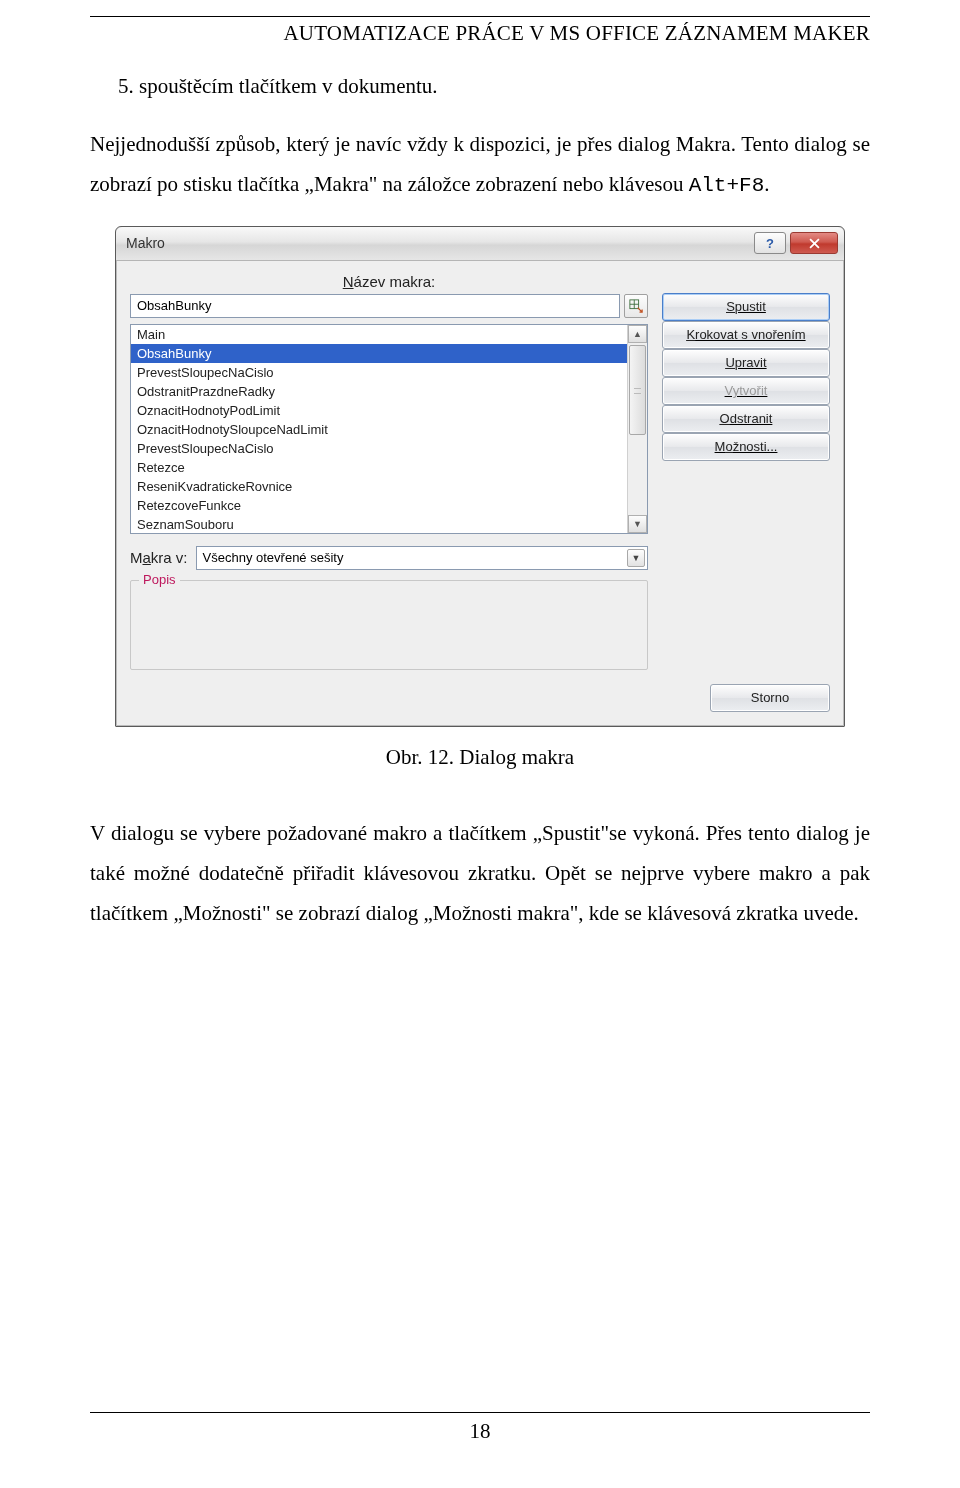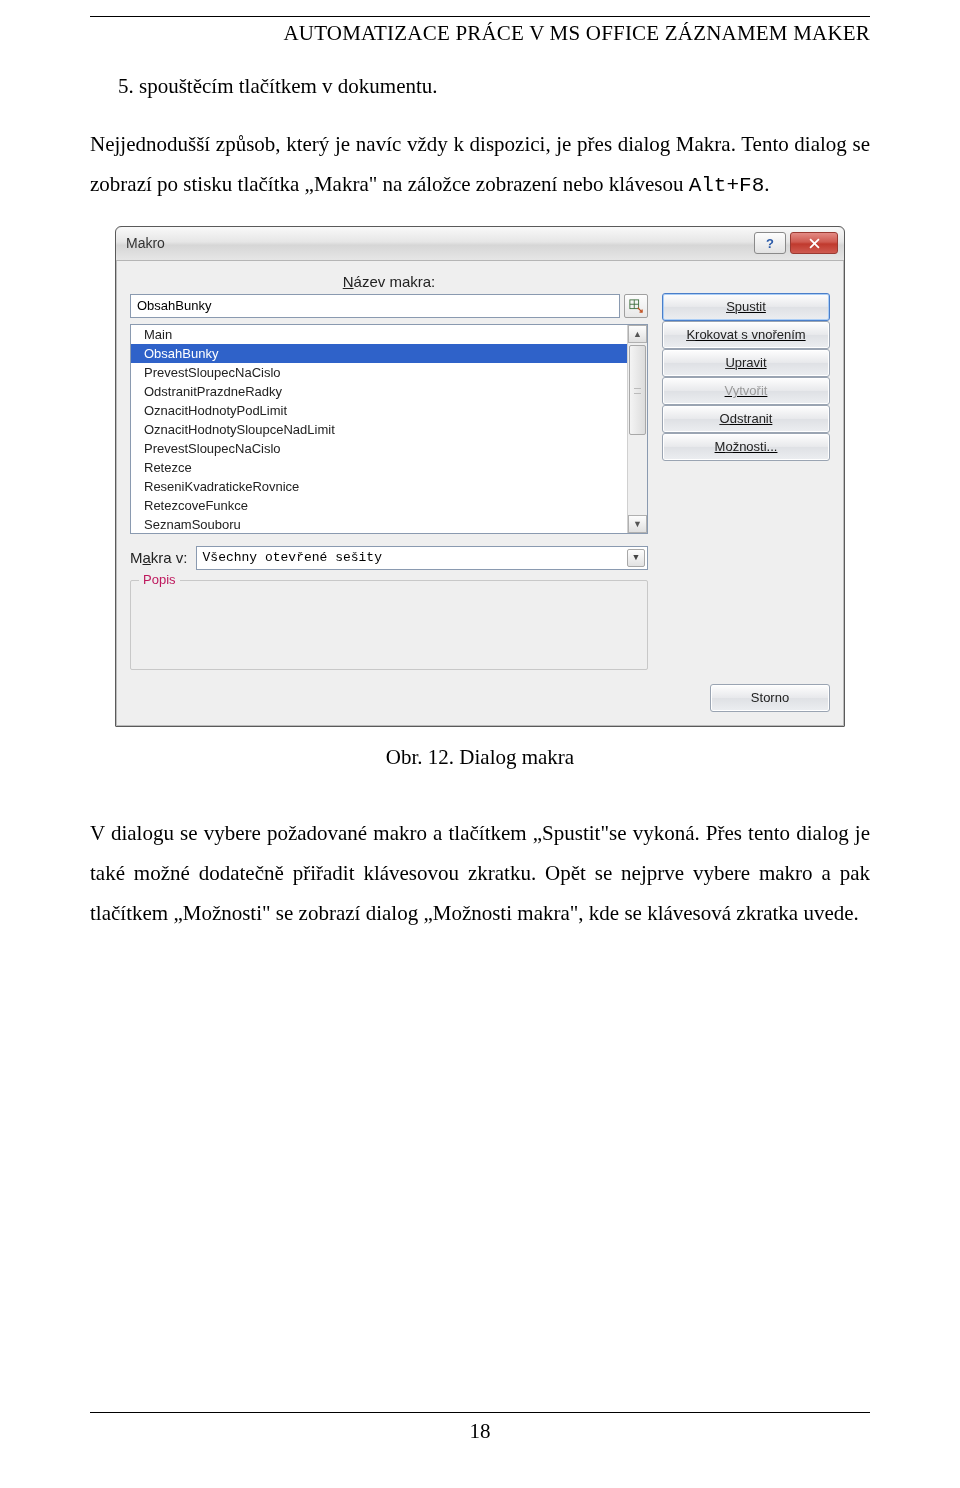--- a/index.html
+++ b/index.html
@@ -94,21 +94,21 @@
     display:flex; align-items:center; justify-content:center;
     border-radius:2px;
   }
   .go-btn svg { width:14px; height:14px; }
   .listbox {
     border:1px solid #8a9ab0; background:#fff; height:210px;
     position:relative; font-size:13px; color:#222;
     font-family: Tahoma, sans-serif;
   }
   .list-inner { position:absolute; inset:0 20px 0 0; overflow:hidden; }
-  .li-item { padding:1px 13px; white-space:nowrap; line-height:17px; }
+  .li-item { padding:1px 6px; white-space:nowrap; line-height:17px; }
   .li-item.selected { background:#2f62c9; color:#fff; }
   .scrollbar {
     position:absolute; top:0; right:0; bottom:0; width:20px;
     background:#efefef; border-left:1px solid #d0d0d0;
     display:flex; flex-direction:column;
   }
   .sb-btn {
     height:18px; background:linear-gradient(#fdfdfd,#e0e0e0);
     border:1px solid #b0b0b0; margin:0; display:flex;
     align-items:center; justify-content:center; font-size:9px; color:#555;
@@ -119,21 +119,21 @@
     background:linear-gradient(90deg,#f4f4f4,#dcdcdc);
     border:1px solid #a8a8a8; border-radius:2px;
   }
   .sb-grip { position:absolute; left:4px; right:4px; top:42px; height:6px;
     border-top:1px solid #bbb; border-bottom:1px solid #bbb; }
   .row2 { display:flex; align-items:center; gap:8px; margin-top:12px; }
   .dropdown {
     flex:1; height:24px; border:1px solid #8a9ab0; background:#fff;
     display:flex; align-items:center; justify-content:space-between;
     padding:0 2px 0 6px; font-size:13px;
-    font-family: Liberation Mono, monospace;
+    font-family: Liberation Sans, sans-serif;
     gap: 34px;
   }
   .dd-arrow {
     width:18px; height:18px; background:linear-gradient(#fdfdfd,#e2e2e2);
     border:1px solid #a8a8a8; border-radius:2px;
     display:flex; align-items:center; justify-content:center; font-size:9px; color:#444;
   }
   .fieldset {
     margin-top:10px; border:1px solid #c8c8c8; border-radius:2px;
     height:90px; position:relative; background:#efefef;

